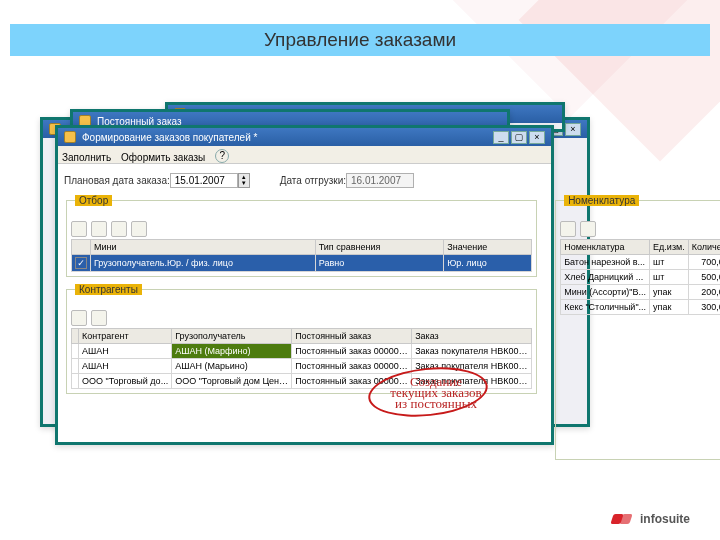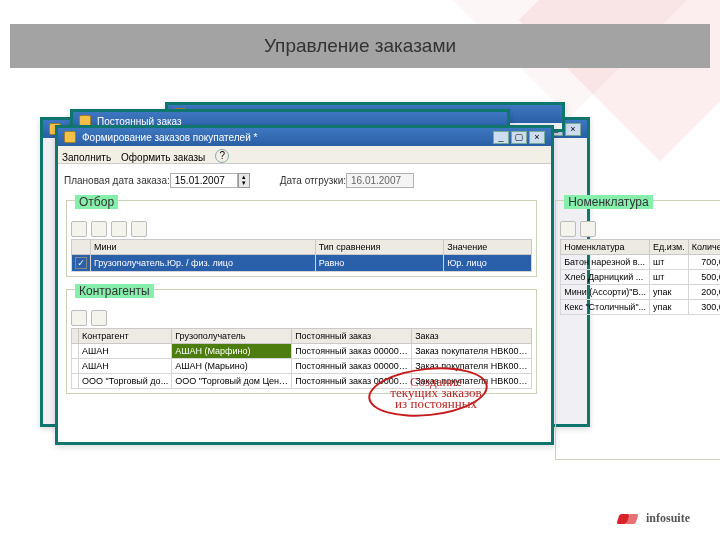--- a/index.html
+++ b/index.html
@@ -1,21 +1,21 @@
 <!DOCTYPE html>
 <html><head>
 <meta charset="utf-8">
 <style>
   * { box-sizing: border-box; margin: 0; padding: 0; font-family: Tahoma, Arial, sans-serif; }
   body { width: 720px; height: 540px; background: #fff; position: relative; overflow: hidden; font-size: 10px; }
   .slide-bg { position: absolute; inset: 0; }
   .bg-tri { position: absolute; opacity: 0.08; background: #d8232a; }
   .bg-tri.t1 { right: -40px; top: -80px; width: 200px; height: 200px; transform: rotate(45deg); }
   .bg-tri.t2 { right: 60px; top: -100px; width: 180px; height: 180px; transform: rotate(45deg); opacity: 0.04; }
-  .title-band { position: absolute; left: 10px; right: 10px; top: 24px; height: 44px; background: #a3a3a3; display: flex; align-items: center; justify-content: center; }
+  .title-band { position: absolute; left: 10px; right: 10px; top: 24px; height: 32px; background: #7dd3fc; display: flex; align-items: center; justify-content: center; }
   .title-band span { font-size: 19px; color: #333; }
   .stage { position: absolute; left: 40px; top: 107px; right: 40px; bottom: 80px; }
   .win { position: absolute; border: 3px solid #0f766e; background: #efeff4; box-shadow: 0 2px 6px rgba(0,0,0,0.15); }
   .win .hdr { height: 18px; background: linear-gradient(#3e77c1,#2a5fa5); color: #fff; font-size: 10px; display: flex; align-items: center; padding: 0 6px; gap: 6px; }
   .hdr .icon { width: 12px; height: 12px; background: #f5c04a; border: 1px solid #a0802a; border-radius: 2px; }
   .hdr .btns { margin-left: auto; display: flex; gap: 2px; }
   .hdr .winbtn { width: 16px; height: 13px; background: #cdddef; border: 1px solid #7a9; font-size: 9px; line-height: 10px; text-align: center; color: #000; }
   .win.back1 { left: 0; top: 10px; width: 550px; height: 310px; }
   .win.back2 { left: 125px; top: -5px; width: 400px; height: 30px; }
   .win.back3 { left: 30px; top: 2px; width: 440px; height: 30px; }
@@ -23,39 +23,39 @@
   .menubar { height: 18px; background: #f2efe6; border-bottom: 1px solid #ccc; display: flex; align-items: flex-end; padding: 0 4px; gap: 10px; font-size: 10px; }
   .menubar .mitem { cursor: default; }
   .menubar .q { width: 14px; height: 14px; border: 1px solid #8aa; border-radius: 7px; text-align: center; line-height: 12px; }
   .toolstrip { height: 22px; display: flex; align-items: center; gap: 0; padding: 16px 6px; font-size: 10px; background: #fff; }
   .label { color: #333; }
   .input { border: 1px solid #b0b0b0; background: #fff; height: 15px; padding: 0 4px; font-size: 10px; }
   .input.ro { background: #f4f4f4; color: #666; }
   .spin { width: 12px; height: 15px; display: inline-flex; flex-direction: column; border: 1px solid #999; }
   .spin div { flex: 1; background: #e8e8e8; font-size: 6px; text-align: center; }
   .group { border: 1px solid #c8d2b4; margin: 4px 6px; padding: 18px 4px 4px; position: relative; }
-  .group .gtitle { position: absolute; top: -6px; left: 8px; background: #86efac; padding: 0 4px; font-size: 12px; color: #333; }
+  .group .gtitle { position: absolute; top: -6px; left: 8px; background: #eab308; padding: 0 4px; font-size: 10px; color: #333; }
   .row2 { display: flex; gap: 6px; }
   .col-l { flex: 1 1 auto; display: flex; flex-direction: column; gap: 4px; }
   .col-r { width: 180px; }
   table.g { width: 100%; border-collapse: collapse; font-size: 9px; }
   table.g th { background: #eceae3; border: 1px solid #c9c9c9; text-align: left; font-weight: normal; padding: 2px 3px; }
   table.g td { border: 1px solid #d6d6d6; padding: 2px 3px; white-space: nowrap; overflow: hidden; text-overflow: ellipsis; max-width: 120px; }
   tr.sel td { background: #2a5faa; color: #fff; }
   .tbaricons { display: flex; gap: 4px; padding: 2px 0; }
   .tbtn { width: 16px; height: 16px; border: 1px solid #bbb; background: #f4f4ec; border-radius: 2px; }
   .annot { position: absolute; left: 310px; top: 240px; pointer-events: none; }
   .anring { width: 120px; height: 48px; border: 2px solid #c71a1a; border-radius: 60px/24px; transform: rotate(-6deg); }
   .antext { position: absolute; left: 18px; top: 8px; width: 100px; text-align: center; font-size: 13px; color: #b92424; line-height: 11px; font-family: Liberation Serif, serif; }
   .footer-logo { position: absolute; right: 30px; bottom: 14px; display: flex; align-items: center; gap: 6px; }
   .logo-mark { width: 22px; height: 14px; position: relative; }
   .logo-mark::before, .logo-mark::after { content: ''; position: absolute; background: #d8232a; border-radius: 2px; }
   .logo-mark::before { left: 0; top: 2px; width: 10px; height: 10px; transform: skewX(-18deg); }
   .logo-mark::after  { left: 9px; top: 2px; width: 10px; height: 10px; transform: skewX(-18deg); opacity: .65; }
-  .logo-text { font-size: 12px; color: #555; font-weight: 600; font-family: Liberation Serif, serif; }
+  .logo-text { font-size: 12px; color: #555; font-weight: 600; }
   .chk { width: 12px; height: 12px; border: 1px solid #888; display: inline-block; text-align: center; line-height: 10px; }
 </style>
 </head>
 <body>
 
 <div class="slide-bg">
   <div class="bg-tri t1"></div>
   <div class="bg-tri t2"></div>
 </div>
 

